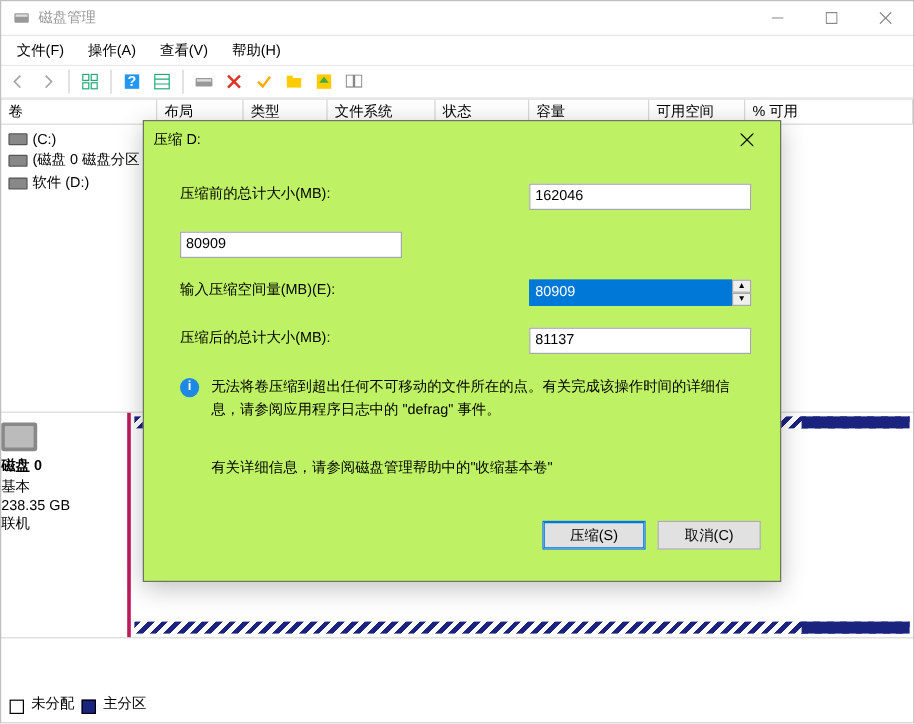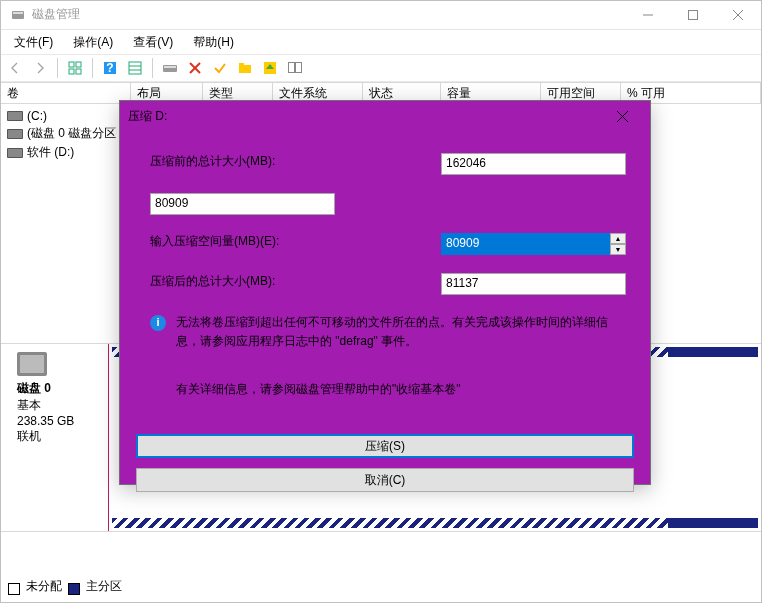--- a/index.html
+++ b/index.html
@@ -22,51 +22,51 @@
 .columns { height: 22px; display: flex; border: 1px solid #d9d9d9; background: #fff; }
 .col { border-right: 1px solid #d9d9d9; padding: 2px 6px; color: #000; white-space: nowrap; }
 
 .content { display: flex; height: 240px; border-left:1px solid #d9d9d9;border-right:1px solid #d9d9d9;border-bottom:1px solid #d9d9d9;}
 .tree { width: 100%; padding: 4px 6px; }
 .tree-row { display: flex; align-items: center; gap: 4px; padding: 1px 0; }
 .vol-icon { width:16px; height:10px; background:#555; border-radius:1px; position:relative;}
 .vol-icon::after{content:"";position:absolute;inset:1px;background:#888;}
 
 .graphical { display:flex; border:1px solid #d9d9d9; border-top:none; height: 188px;}
-.g-left { width:108px; padding:8px 16px; border-right:1px solid #be185d;}
+.g-left { width:108px; padding:8px 0; border-right:3px solid #be185d;}
 .g-left .disk-ico{width:30px;height:24px;background:#888;margin-bottom:4px;border-radius:2px;position:relative;}
 .g-left .disk-ico::before{content:"";position:absolute;inset:3px;background:#bbb;border-radius:1px;}
 .g-right { flex:1; position:relative;}
 .stripes{position:absolute;top:3px;left:3px;right:3px;height:10px;background:repeating-linear-gradient(135deg,#1a237e 0 4px,#fff 4px 8px);}
 .stripes.bot{top:auto;bottom:3px;}
 .bluebar{position:absolute;right:3px;top:3px;height:10px;width:90px;background:#1a237e;}
 .bluebar.bot{top:auto;bottom:3px;}
 
 .legend{position:absolute;bottom:8px;left:8px;display:flex;align-items:flex-end;gap:6px;}
 .lg-box{width:12px;height:12px;border:1px solid #000;}
 .lg-box.navy{background:#1a237e;}
 
 
-.dialog { position: absolute; left: 119px; top: 100px; width: 532px; height: 385px; background: #a21caf; border: 1px solid #707070; box-shadow: 0 5px 20px rgba(0,0,0,.25); }
+.dialog { position: absolute; left: 119px; top: 100px; width: 532px; height: 385px; background: #bef264; border: 1px solid #707070; box-shadow: 0 5px 20px rgba(0,0,0,.25); }
 .dlg-title { height: 30px; display: flex; align-items: center; padding: 0 8px; }
 .dlg-title span.t{flex:1;}
 .dlg-close{width:40px;height:28px;display:inline-flex;align-items:center;justify-content:center;}
 .dlg-body{padding: 22px 24px 8px 30px;}
 .form-row{display:flex;align-items:flex-start;margin-bottom:18px;}
 .form-row label{flex:1;}
 .fld{width:185px;height:22px;border:1px solid #a7a7a7;padding:2px 4px;background:#fff;}
 .fld.ro{background:#fff;color:#000;}
 .spinner{display:flex;width:185px;}
 .spinner .fld{flex:1;border:1px solid #0078d7;background:#0078d7;color:#fff;}
 .spin-btns{width:16px;display:flex;flex-direction:column;}
 .spin-btns div{flex:1;border:1px solid #a7a7a7;background:#efefef;display:flex;align-items:center;justify-content:center;font-size:7px;}
 .info-block{display:flex;gap:10px;margin-top:4px;line-height:1.6;}
 .info-icon{width:16px;height:16px;border-radius:50%;background:#1e88e5;color:#fff;display:flex;align-items:center;justify-content:center;font-weight:bold;font-size:11px;flex-shrink:0;margin-top:2px;}
 .help-text{margin:30px 0 16px 26px;}
-.dlg-buttons{display:flex;justify-content:flex-end;gap:10px;padding:12px 16px;flex-direction:column;}
+.dlg-buttons{display:flex;justify-content:flex-end;gap:10px;padding:12px 16px;}
 .btn{min-width:86px;height:24px;border:1px solid #adadad;background:#e1e1e1;display:inline-flex;align-items:center;justify-content:center;padding:0 14px;}
 .btn.default{border:1px solid #0078d7;box-shadow:0 0 0 1px #0078d7 inset;}
 
 .border-outer{border:1px solid #c0c0c0;position:absolute;inset:0;pointer-events:none;}
 </style>
 </head>
 <body>
 
 <div class="titlebar">
   <span class="titlebar-icon">

